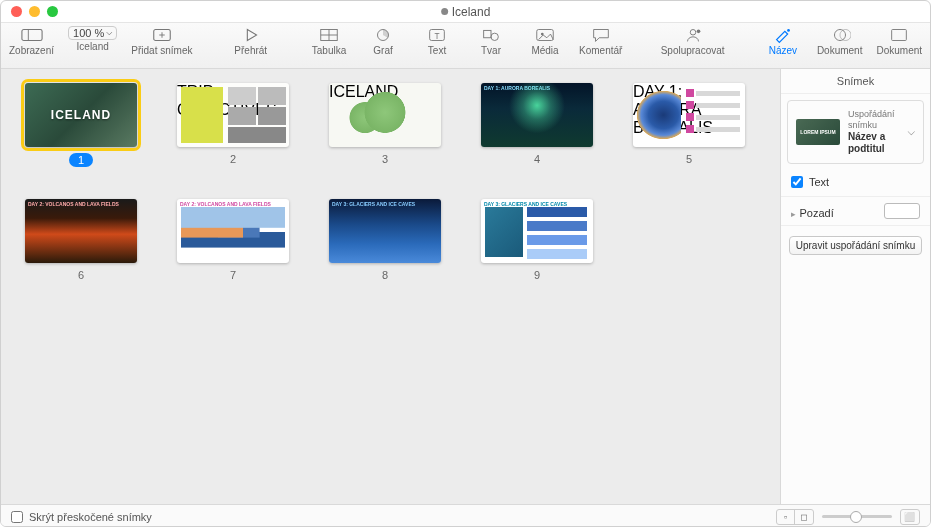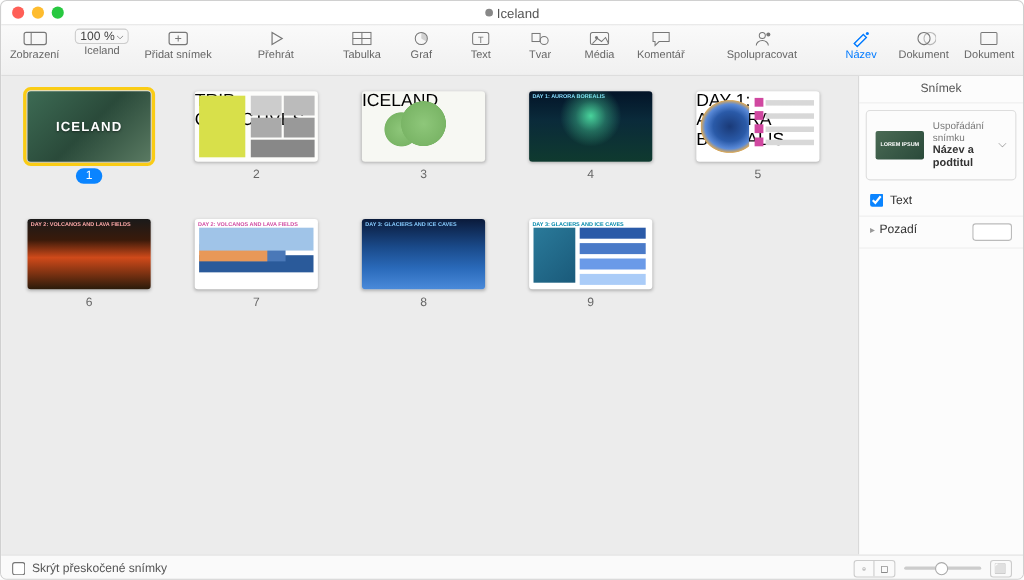--- a/index.html
+++ b/index.html
@@ -87,21 +87,21 @@
   .layout-row{display:flex;align-items:center;gap:8px;padding:8px 8px;border:1px solid #ddd;margin:6px 6px 10px 6px;border-radius:4px;}
   .layout-thumb{width:44px;height:26px;background:linear-gradient(135deg,#4a6a54,#2a4a3a);border-radius:2px;display:flex;align-items:center;justify-content:center;color:#fff;font-size:5px;font-weight:600;}
   .layout-info{flex:1;display:flex;flex-direction:column;line-height:1.2;}
   .layout-info .sub{font-size:9px;color:#777;}
   .layout-info .main-l{font-size:10px;font-weight:600;}
   .chev{color:#888;font-size:10px;}
   .section-h{padding:4px 10px 2px;font-size:11px;color:#444;}
   .checks{padding:0 10px 6px;}
   .chk{display:flex;align-items:center;gap:6px;padding:2px 0;font-size:11px;}
   .chk input{accent-color:#0a84ff;width:12px;height:12px;}
-  .bg-row{display:flex;align-items:flex-start;justify-content:space-between;padding:6px 10px;border-top:1px solid #eee;border-bottom:1px solid #eee;}
+  .bg-row{display:flex;align-items:flex-end;justify-content:space-between;padding:6px 10px;border-top:1px solid #eee;border-bottom:1px solid #eee;}
   .disc{color:#999;font-size:9px;margin-right:4px;}
   .swatch{width:36px;height:16px;border:1px solid #bbb;border-radius:3px;background:#fff;}
   .edit-btn{margin:10px 8px;padding:3px 0;font-size:10px;border:1px solid #c8c8c8;border-radius:4px;background:linear-gradient(#fff,#f3f3f3);text-align:center;cursor:default;}
 
   
   .bottombar{height:24px;border-top:1px solid #d9d9d9;display:flex;align-items:center;padding:0 10px;background:#fafafa;font-size:11px;color:#555;}
   .bottombar .right{margin-left:auto;display:flex;align-items:center;gap:8px;}
   .viewbtns{display:flex;border:1px solid #ccc;border-radius:3px;overflow:hidden;}
   .viewbtns span{width:18px;height:14px;display:flex;align-items:center;justify-content:center;border-right:1px solid #ccc;color:#666;font-size:9px;}
   .viewbtns span:last-child{border-right:none;}
@@ -318,20 +318,21 @@
         <input type="checkbox" checked="" style="">
         <span>Text</span>
       </label>
     </div>
 
     <div class="bg-row">
       <span><span class="disc">▸</span><span>Pozadí</span></span>
       <div class="swatch"></div>
     </div>
 
+    <div class="edit-btn">Upravit uspořádání snímku</div>
   </div>
 </div>
 
 <div class="bottombar">
   <label class="skip-check">
     <input type="checkbox" style="">
     <span>Skrýt přeskočené snímky</span>
   </label>
   <div class="right">
     <div class="viewbtns">

